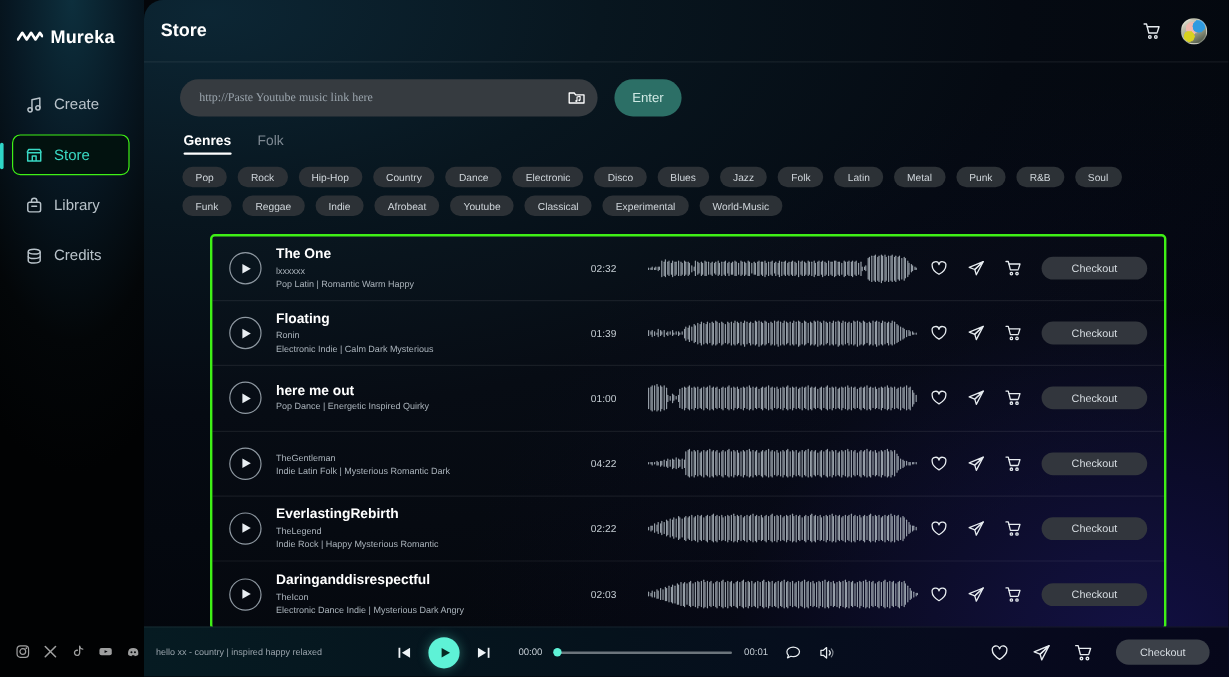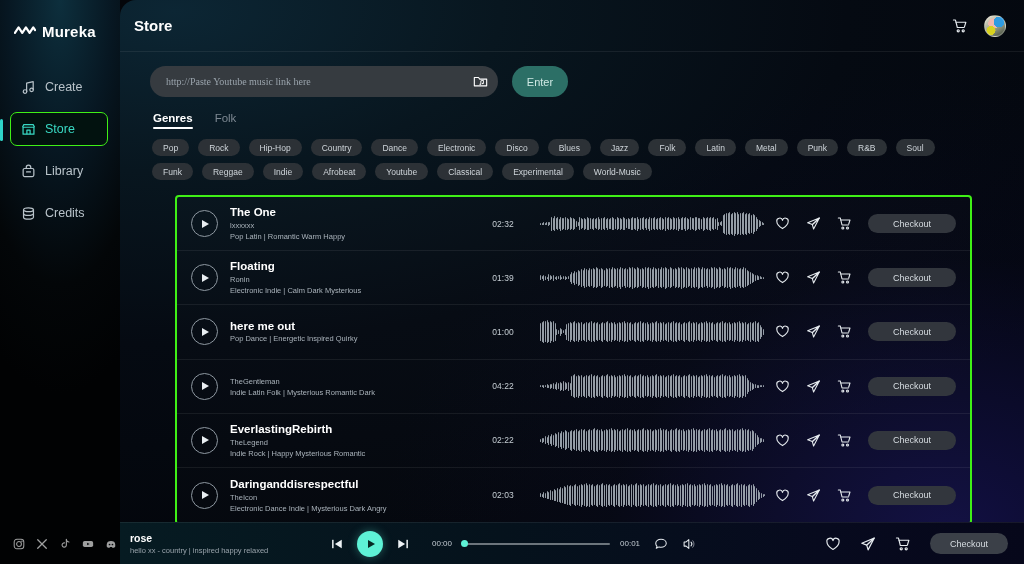--- a/index.html
+++ b/index.html
@@ -1412,21 +1412,20 @@
                 <button class="checkout-btn">Checkout</button>
               </div>
             </div>
           </div>
       </div>
     </div>
 
     <div id="player">
 
       <div class="np">
-        <div class="np-title">rose</div>
         <div class="np-sub">hello xx - country | inspired happy relaxed</div>
       </div>
 
       <div class="transport">
         <span class="tp">
           <svg viewBox="0 0 16 16" width="14" height="14">
             <rect x="2.4" y="3.2" width="1.7" height="9.6" fill="#eef3f6"></rect>
             <path d="M13.4 3.2 5.6 8l7.8 4.8z" fill="#eef3f6"></path>
           </svg>
         </span>

